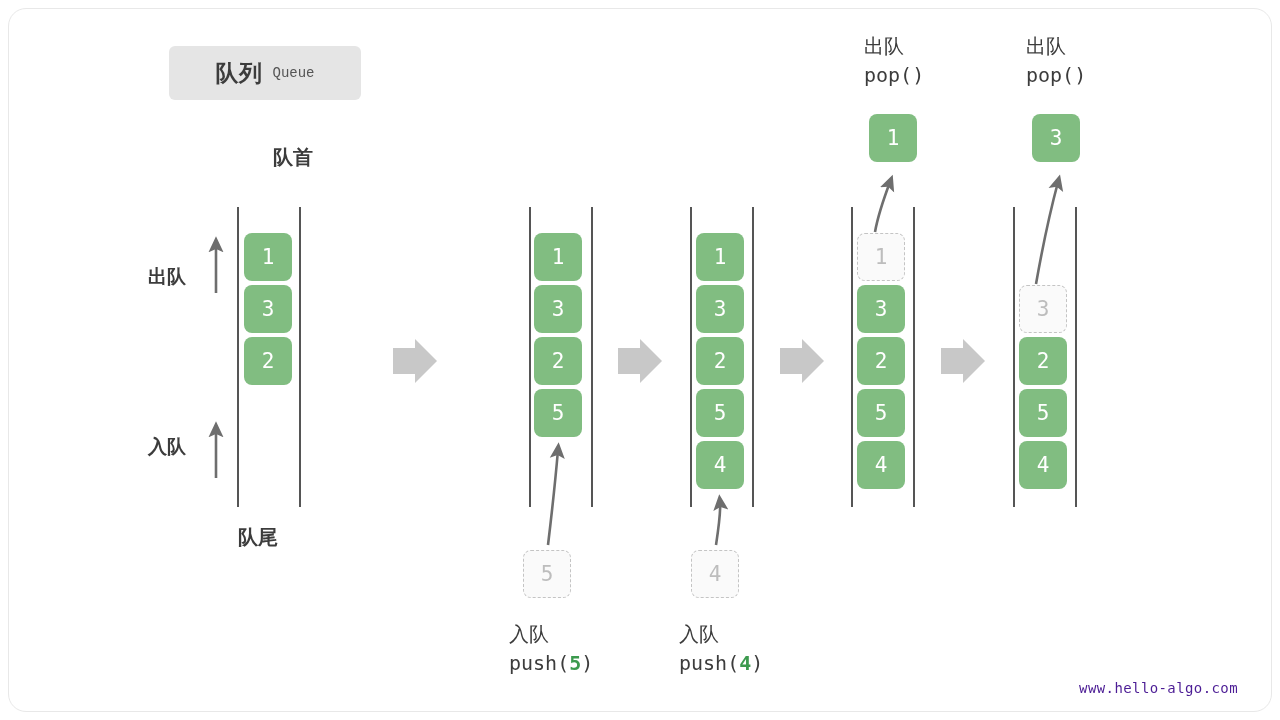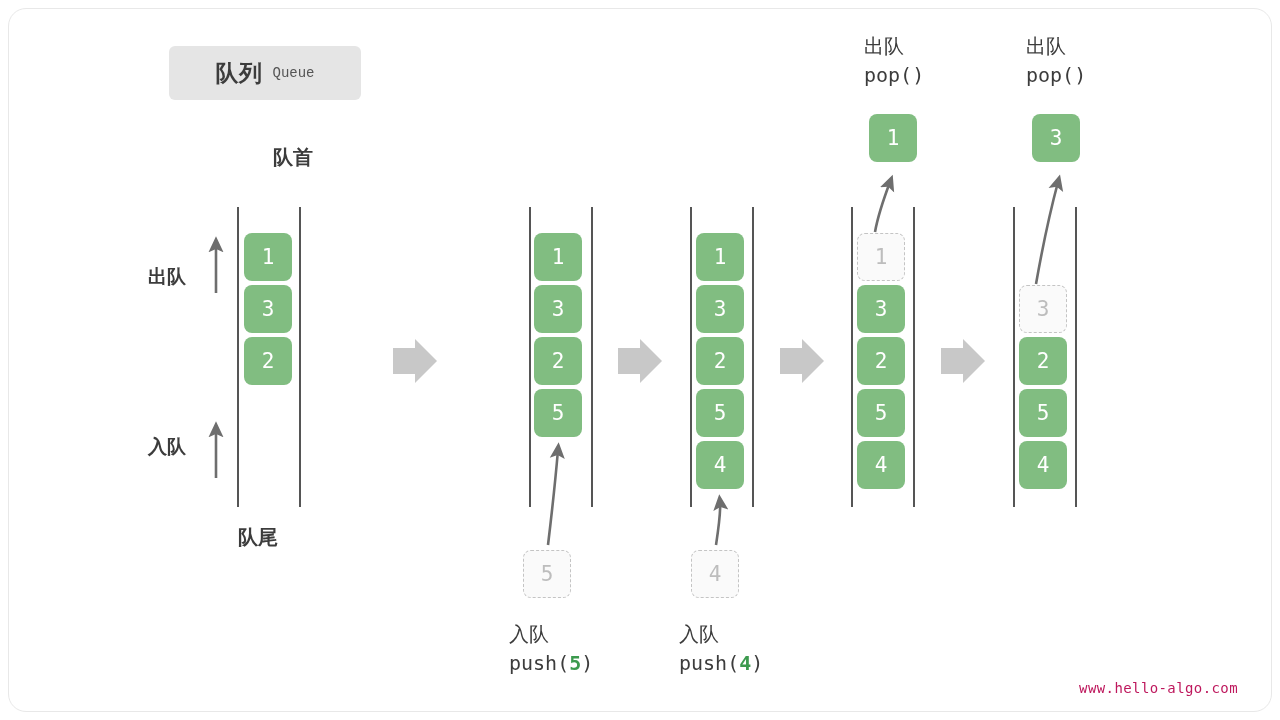--- a/index.html
+++ b/index.html
@@ -115,21 +115,21 @@
     display: block;
   }
   .op-code .num { color: #3c9a4e; font-weight: bold; }
 
   .watermark {
     position: absolute;
     right: 42px;
     bottom: 24px;
     font-family: "DejaVu Sans Mono", monospace;
     font-size: 14px;
-    color: #be185d;
+    color: #4c1d95;
     letter-spacing: 0.4px;
   }
   svg.overlay {
     position: absolute;
     left: 0;
     top: 0;
     width: 1280px;
     height: 720px;
     pointer-events: none;
   }

